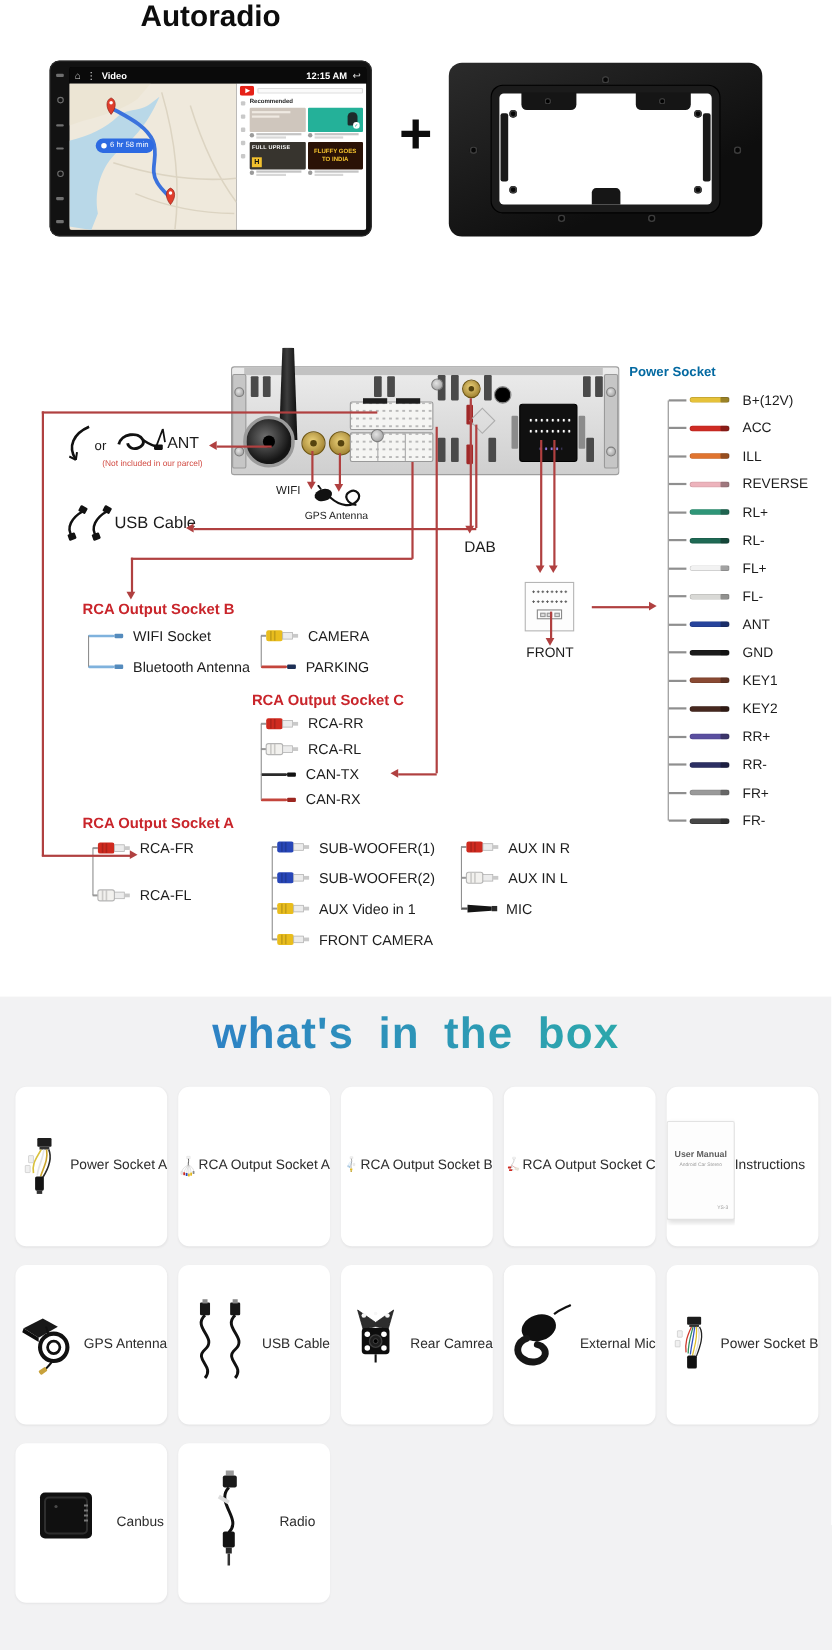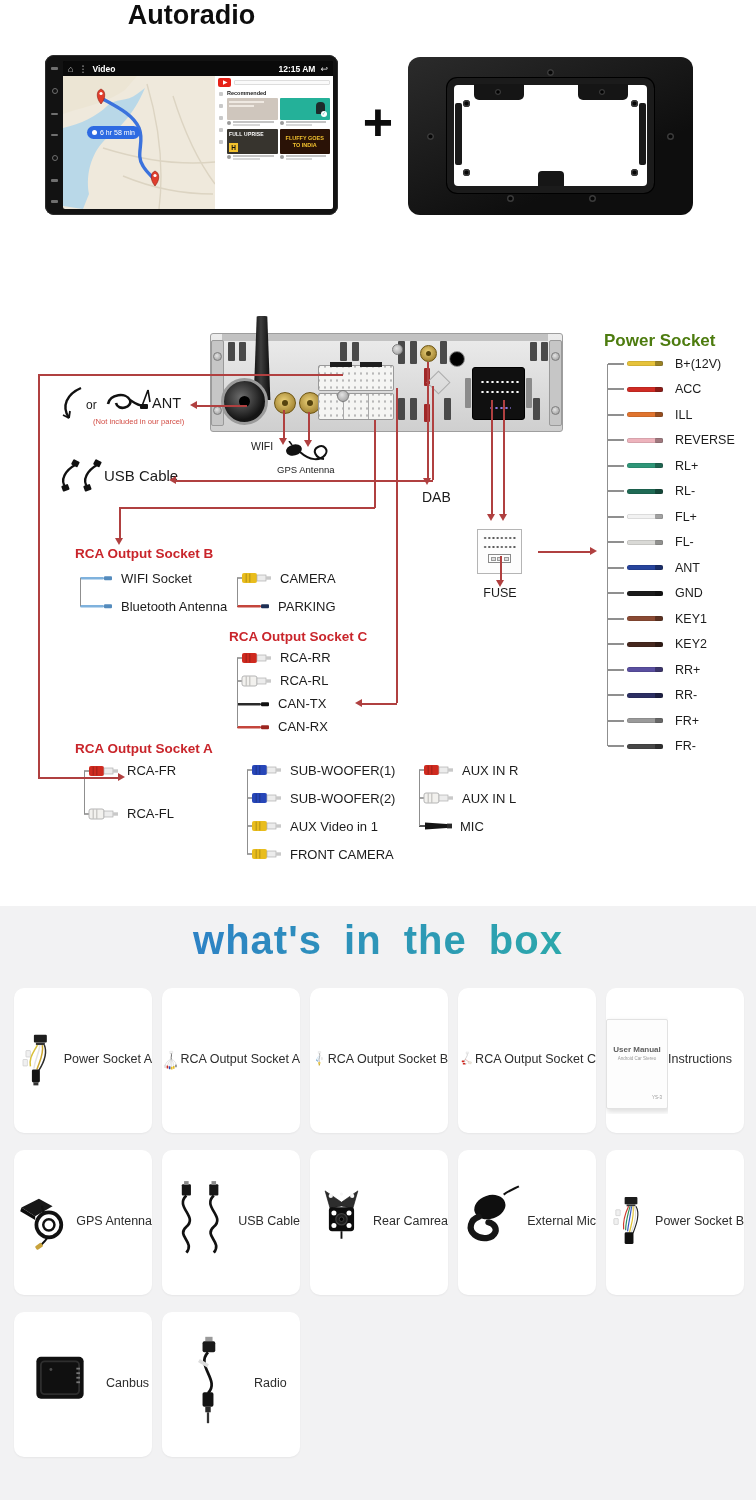--- a/index.html
+++ b/index.html
@@ -109,21 +109,21 @@
   .lbl{position:absolute;color:#1b1b1b;white-space:nowrap}
   #lbl-or{left:86px;top:398px;font-size:12px}
   #lbl-ant{left:152px;top:395px;font-size:14.5px}
   #lbl-ant-note{left:93px;top:417px;font-size:7.6px;color:#d24c44}
   #lbl-wifi{left:251px;top:440px;font-size:10.5px}
   #lbl-gps{left:277px;top:464px;font-size:9.5px}
   #lbl-usb{left:104px;top:467px;font-size:15px}
   #lbl-dab{left:422px;top:489px;font-size:14px}
   #lbl-fuse{left:474px;top:586px;font-size:12.5px;width:52px;text-align:center}
   .grp-title{position:absolute;font-size:13.5px;font-weight:bold;color:#c9252b;white-space:nowrap}
-  #ps-title{position:absolute;left:604px;top:331px;font-size:17px;font-weight:bold;color:#4d7c0f}
+  #ps-title{position:absolute;left:572px;top:331px;font-size:12px;font-weight:bold;color:#0369a1}
 
   
   #fuse-box{position:absolute;left:477px;top:529px;width:45px;height:45px;background:#fdfdfd;border:1px solid #b5b5b5}
   .fdots{width:33px;height:4px;margin:6px auto 0;background-image:radial-gradient(circle,#555 .9px,transparent 1.1px);background-size:4.2px 4px}
   .fdots+.fdots{margin-top:5px}
   #fslot{width:23px;height:9px;border:1px solid #8a8a8a;margin:5px auto 0;display:flex;gap:1.5px;padding:1.5px}
   .fsq{flex:1;background:#ddd;border:.5px solid #999}
 
   
   .rows{position:absolute}
@@ -372,21 +372,21 @@
     <rect x="26" y="27" width="7" height="6" rx="1" fill="#111" transform="rotate(-20 29 30)"></rect>
   </svg>
 
   <div class="lbl" id="lbl-or">or</div>
   <div class="lbl" id="lbl-ant">ANT</div>
   <div class="lbl" id="lbl-ant-note">(Not included in our parcel)</div>
   <div class="lbl" id="lbl-wifi">WIFI</div>
   <div class="lbl" id="lbl-gps">GPS Antenna</div>
   <div class="lbl" id="lbl-usb">USB Cable</div>
   <div class="lbl" id="lbl-dab">DAB</div>
-  <div class="lbl" id="lbl-fuse">FUSE</div>
+  <div class="lbl" id="lbl-fuse">FRONT</div>
 
   <div id="fuse-box">
     <div class="fdots"></div>
     <div class="fdots"></div>
     <div id="fslot">
         <span class="fsq"></span>
         <span class="fsq"></span>
         <span class="fsq"></span>
       </div>
   </div>

